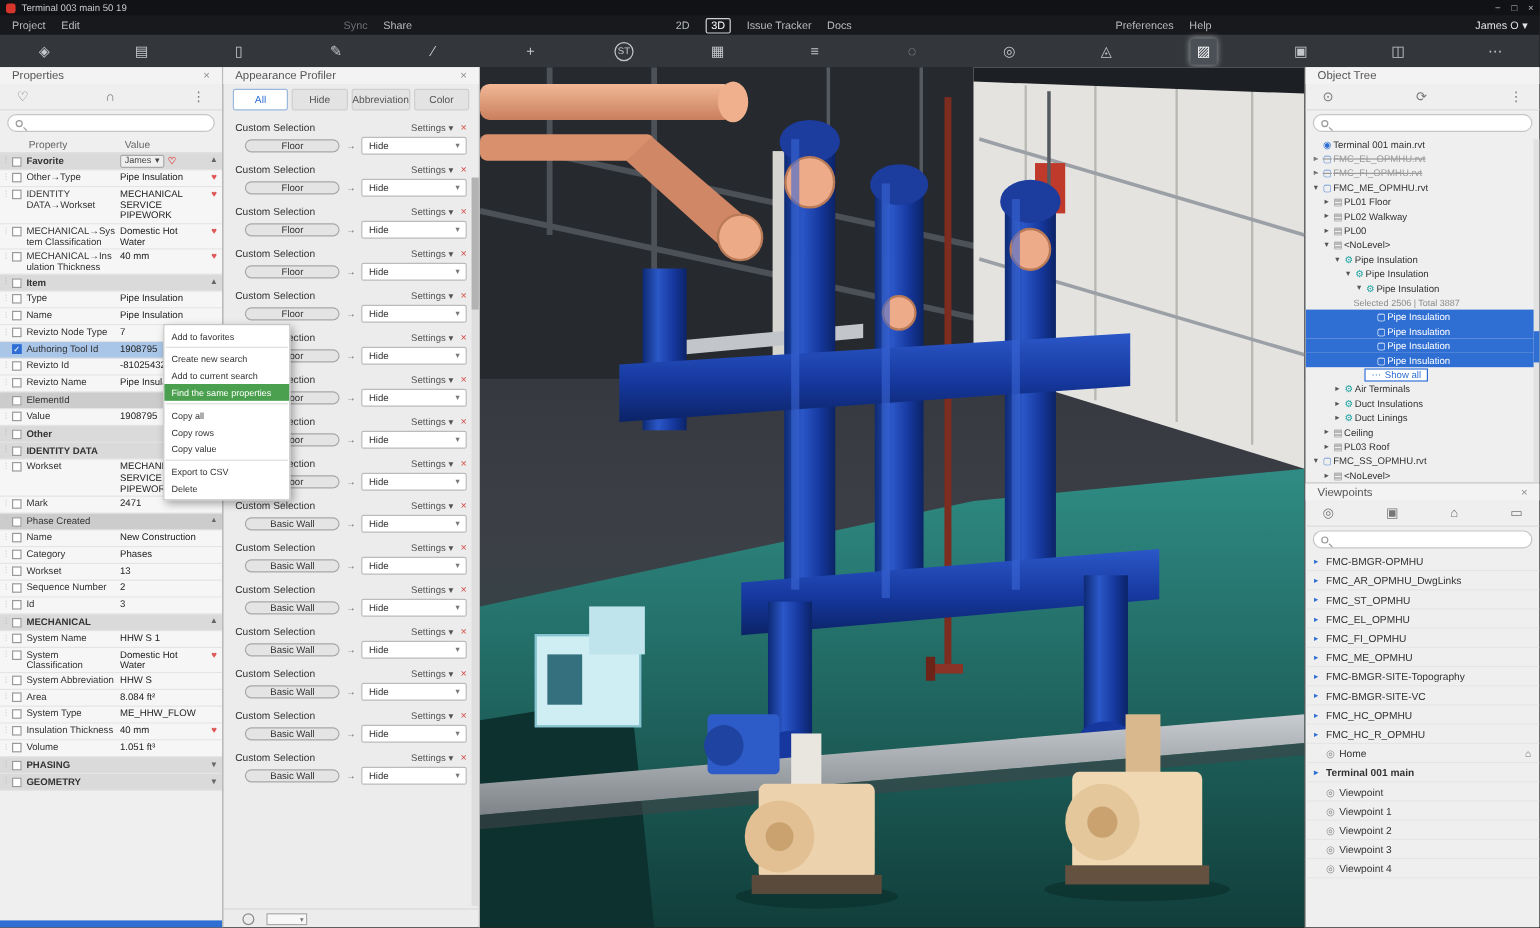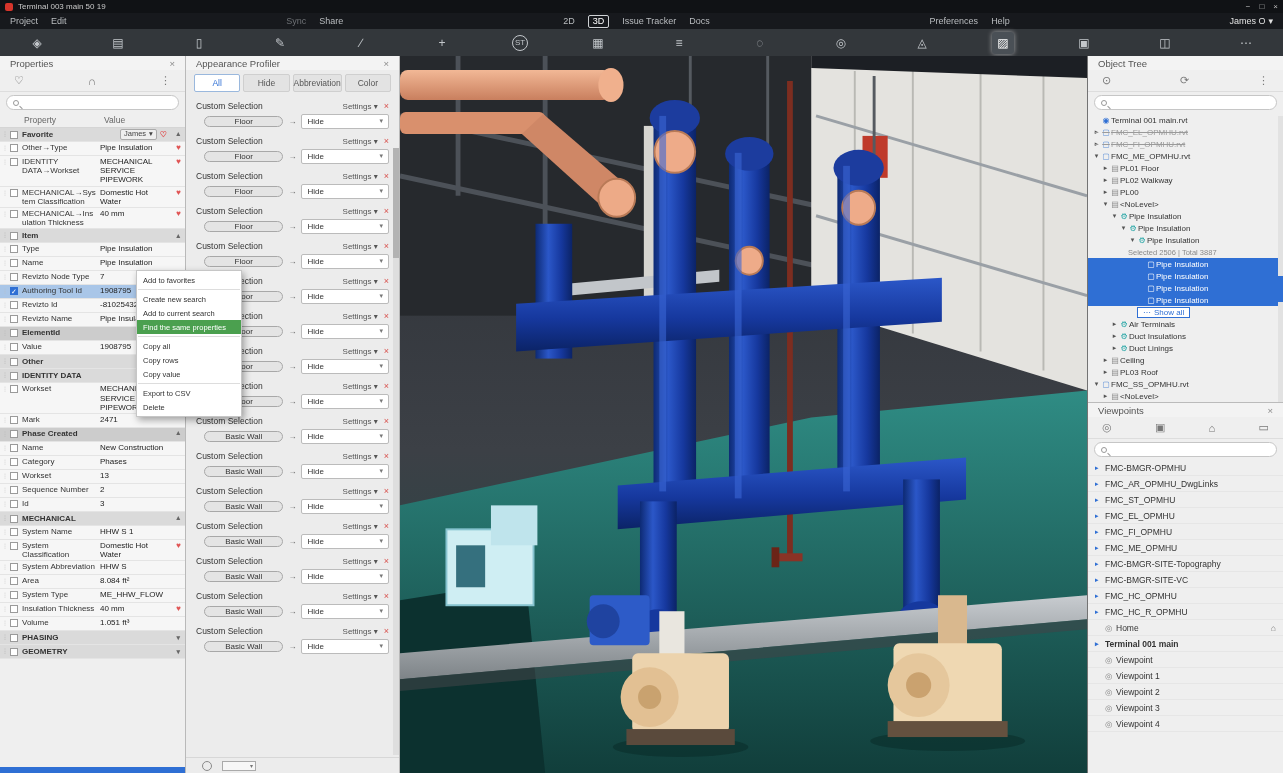--- a/index.html
+++ b/index.html
@@ -32,30 +32,30 @@
 .mag:after{content:"";position:absolute;width:4px;height:1px;background:#999;transform:rotate(45deg);left:5px;top:6px}
 .search input{border:none;outline:none;flex:1;font-size:8px;background:transparent;min-width:0}
 
 
 .props{width:186px;background:#efefef;border-right:1px solid #b9b9b9;display:flex;flex-direction:column;position:relative;flex:none}
 .pcols{display:flex;font-size:8.5px;color:#666;padding:2px 4px 2px 24px;border-bottom:1px solid #d5d5d5;flex:none}
 .pcols .c1{width:80px}
 .prows{flex:1;overflow:hidden}
 .prow{display:flex;align-items:flex-start;min-height:13px;border-bottom:1px solid #e4e4e4;background:#f6f6f6;font-size:8px;line-height:1.15;padding:1px 0}
 .prow.group{background:#dadada;font-weight:bold;color:#444;align-items:center}
-.prow.subgroup{background:#cccccc;font-weight:bold;color:#444;}
+.prow.subgroup{background:#cccccc;font-weight:normal;color:#444;align-items:center}
 .prow.sel{background:#a9c6e8}
 .handle{width:10px;color:#bdbdbd;font-size:6px;text-align:center;flex:none;line-height:11px}
 .cb{width:8px;height:8px;border:1px solid #9a9a9a;background:#fff;margin:1px 4px 0 0;flex:none;font-size:7px;line-height:7px;text-align:center;color:#fff}
 .cb.checked{background:#2f6fd4;border-color:#2f6fd4}
 .plabel{width:78px;padding-right:3px;color:#333;overflow-wrap:break-word}
 .pvalue{flex:1;color:#222;overflow-wrap:break-word;padding-right:2px;min-width:0}
 .favh{width:13px;color:#e05555;text-align:center;flex:none;font-size:8px}
 .caret{margin-left:auto;padding:0 5px;color:#666;font-size:7px}
-.james{border:1px solid #aaa;background:#eee;padding:0 3px;font-weight:normal;font-size:7.5px;display:flex;gap:3px;margin-left:20px;border-radius:2px;color:#444}
+.james{border:1px solid #aaa;background:#eee;padding:0 3px;font-weight:normal;font-size:7.5px;display:flex;gap:3px;margin-left:0;border-radius:2px;color:#444}
 .props-scroll{position:absolute;bottom:0;left:0;width:100%;height:6px;background:#2f6fd4}
 
 
 .ap{width:214px;background:#ececec;border-right:1px solid #b9b9b9;display:flex;flex-direction:column;position:relative;flex:none}
 .ap-tabs{display:flex;gap:3px;padding:4px 8px;flex:none}
 .ap-tab{flex:1;text-align:center;font-size:8.5px;padding:3px 0;background:#e3e3e3;border:1px solid #cfcfcf;color:#555;border-radius:2px}
 .ap-tab.active{background:#fff;color:#2f6fd4;border-color:#9ab8dd}
 .ap-list{flex:1;overflow:hidden;padding:5px 10px 0 10px}
 .ap-block{margin-bottom:7px}
 .ap-head{display:flex;align-items:center;font-size:8.5px;color:#333;margin-bottom:3px}

